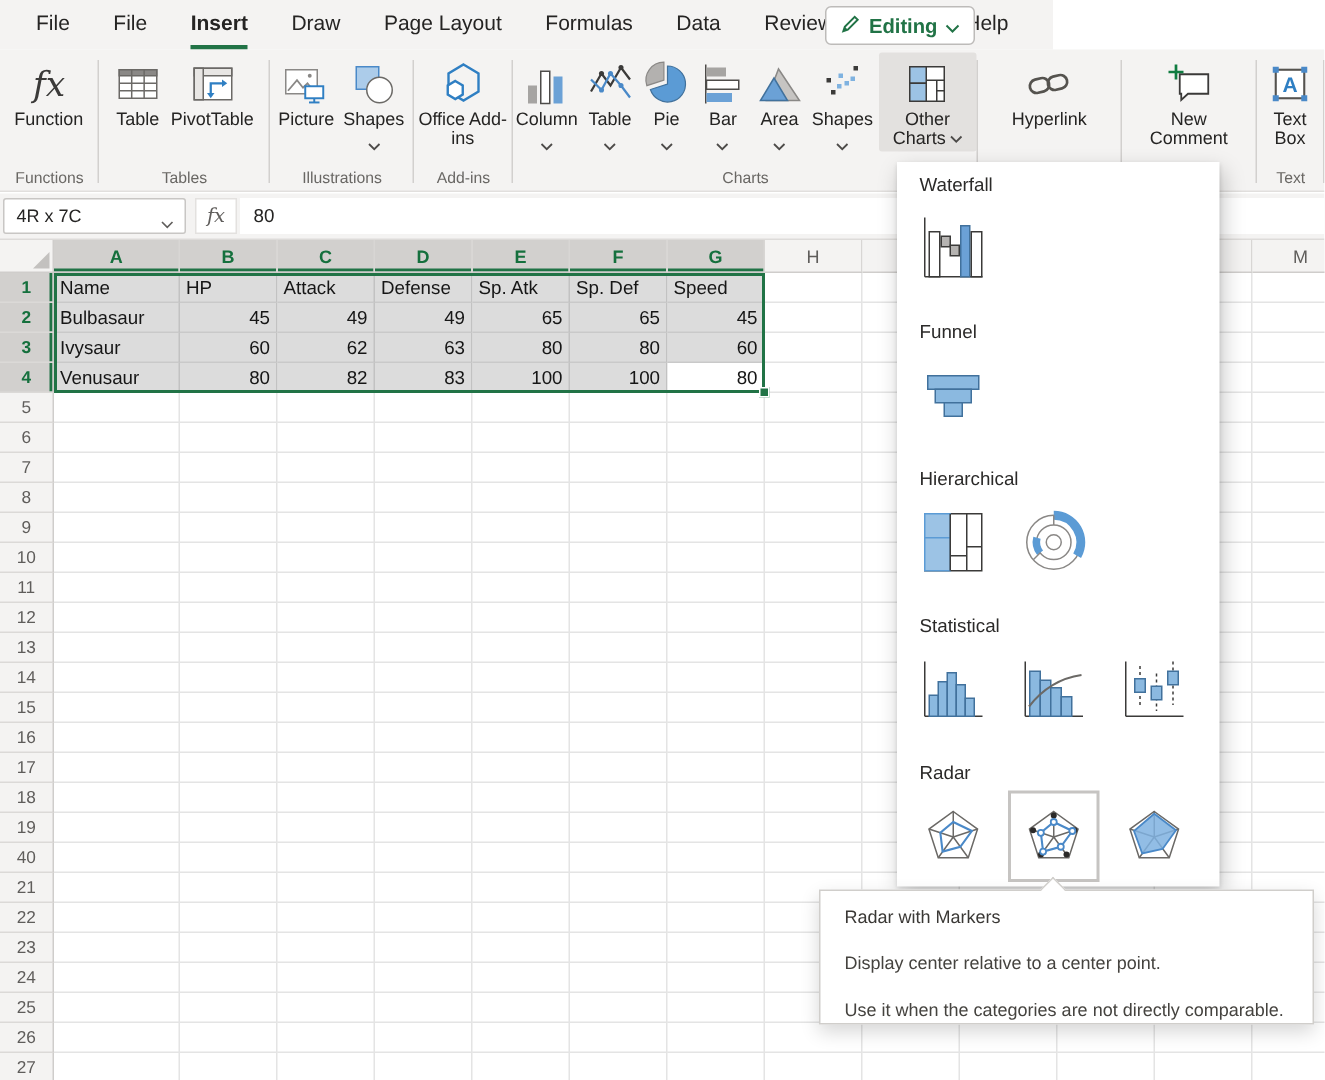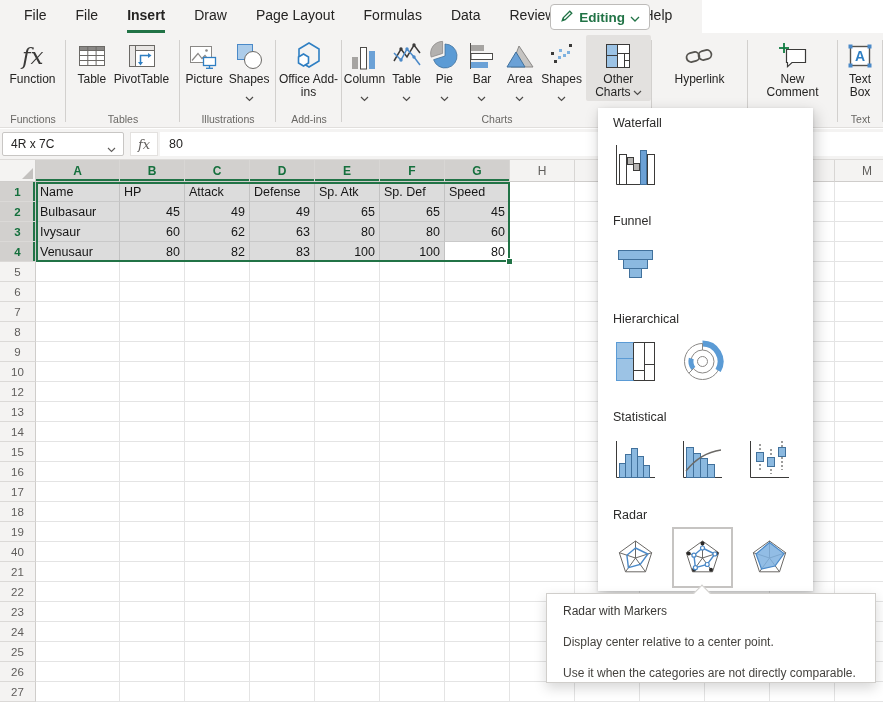--- a/index.html
+++ b/index.html
@@ -509,20 +509,36 @@
       <div class="cell" style="width: 65px;"></div>
       <div class="cell" style="width: 65px;"></div>
       <div class="cell" style="width: 65px;"></div>
       <div class="cell" style="width: 65px;"></div>
       <div class="cell" style="width: 65px;"></div>
       <div class="cell" style="width: 65px;"></div>
       <div class="cell" style="width: 65px;"></div>
     </div>
     <div class="grow">
       <div class="rhdr">10</div>
+      <div class="cell" style="width: 84px;"></div>
+      <div class="cell" style="width: 65px;"></div>
+      <div class="cell" style="width: 65px;"></div>
+      <div class="cell" style="width: 65px;"></div>
+      <div class="cell" style="width: 65px;"></div>
+      <div class="cell" style="width: 65px;"></div>
+      <div class="cell" style="width: 65px;"></div>
+      <div class="cell" style="width: 65px;"></div>
+      <div class="cell" style="width: 65px;"></div>
+      <div class="cell" style="width: 65px;"></div>
+      <div class="cell" style="width: 65px;"></div>
+      <div class="cell" style="width: 65px;"></div>
+      <div class="cell" style="width: 65px;"></div>
+    </div>
+    <div class="grow">
+      <div class="rhdr">11</div>
       <div class="cell" style="width: 84px;"></div>
       <div class="cell" style="width: 65px;"></div>
       <div class="cell" style="width: 65px;"></div>
       <div class="cell" style="width: 65px;"></div>
       <div class="cell" style="width: 65px;"></div>
       <div class="cell" style="width: 65px;"></div>
       <div class="cell" style="width: 65px;"></div>
       <div class="cell" style="width: 65px;"></div>
       <div class="cell" style="width: 65px;"></div>
       <div class="cell" style="width: 65px;"></div>

